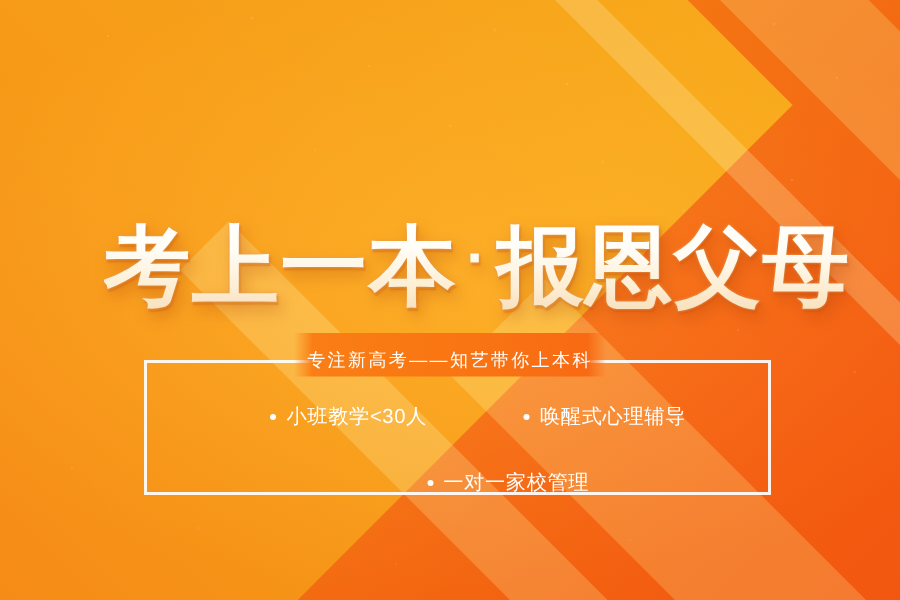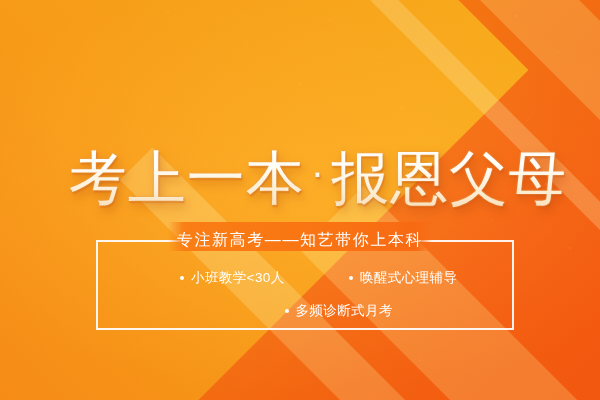--- a/index.html
+++ b/index.html
@@ -100,21 +100,21 @@
     left: 0;
     right: 0;
     top: 139px;
     text-align: center;
     z-index: 5;
   }
   .headline {
     display: inline-block;
     font-size: 58px;
     line-height: 66px;
-    font-weight: normal;
+    font-weight: bold;
     letter-spacing: 1px;
     color: #fdf4e2;
     background: linear-gradient(180deg, #ffffff 0%, #fffdf7 38%, #fdeed4 72%, #f6ddb8 100%);
     -webkit-background-clip: text;
     background-clip: text;
     -webkit-text-fill-color: transparent;
     filter:
       drop-shadow(0 0 1.2px #e8a055)
       drop-shadow(1.5px 2.5px 0 rgba(190,70,10,.30))
       drop-shadow(3px 5px 5px rgba(165,55,5,.28));
@@ -145,21 +145,21 @@
     left: 0;
     right: 0;
     top: 230px;
     text-align: center;
     z-index: 6;
     pointer-events: none;
   }
   .subtitle {
     display: inline-block;
     position: relative;
-    font-size: 16px;
+    font-size: 12px;
     line-height: 20px;
     color: #ffffff;
     letter-spacing: 1.6px;
     white-space: nowrap;
     padding: 0 9px;
   }
   .subtitle::before {
     content: "";
     position: absolute;
     left: 0; right: 0; top: -8px; bottom: -1px;
@@ -175,21 +175,21 @@
   
   .features {
     position: absolute;
     left: 96px;
     top: 266px;
     width: 418px;
     z-index: 6;
     display: flex;
     flex-wrap: wrap;
     justify-content: center;
-    row-gap: 10px;
+    row-gap: 21px;
   }
   .feature {
     width: 50%;
     display: flex;
     align-items: center;
     justify-content: flex-start;
     padding-left: 84px;
     box-sizing: border-box;
     color: #ffffff;
     font-size: 13.5px;
@@ -241,17 +241,17 @@
     <div class="feature">
       <span class="bullet"></span>
       <span>小班教学&lt;30人</span>
     </div>
     <div class="feature">
       <span class="bullet"></span>
       <span>唤醒式心理辅导</span>
     </div>
     <div class="feature">
       <span class="bullet"></span>
-      <span>多频诊断式月考</span>
+      <span>一对一家校管理</span>
     </div>
   </div>
 
 </div>
 
 </body></html>

